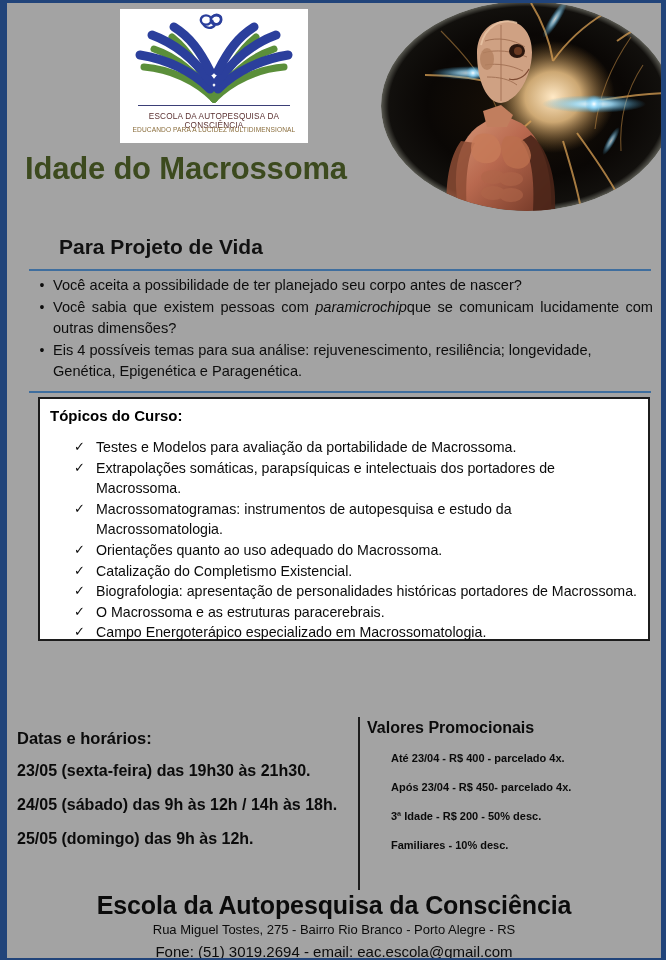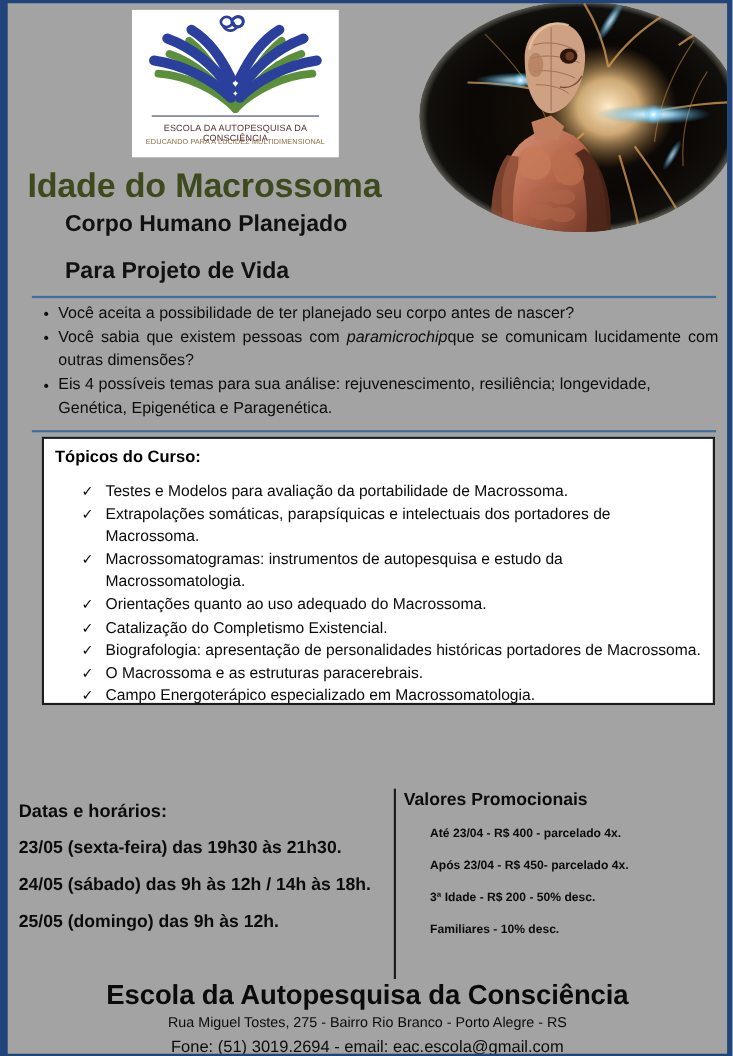--- a/index.html
+++ b/index.html
@@ -391,21 +391,20 @@
             <ellipse cx="106" cy="58" rx="7" ry="11" fill="#b2805f" opacity="0.8"></ellipse>
             <path d="M128 78 C 136 80, 144 76, 148 68" stroke="#7d4a31" stroke-width="1.2" fill="none"></path>
 
             <path d="M100 44 C 104 26, 120 16, 136 22" stroke="#e8c6a6" stroke-width="2" fill="none" opacity="0.8"></path>
           </g>
         </g>
       </svg>
     </div>
 
     <div class="title-main">Idade do Macrossoma</div>
-    <div class="title-sub1">Corpo Humano Planejado</div>
     <div class="title-sub2">Para Projeto de Vida</div>
   </div>
 
   <div class="rule rule-top"></div>
   <div class="rule rule-bottom"></div>
 
   <div class="questions">
     <div class="q-item">
       <span class="q-bullet">•</span>
       <span class="q-text"><span>Você aceita a possibilidade de ter planejado seu corpo antes de nascer?</span></span>

